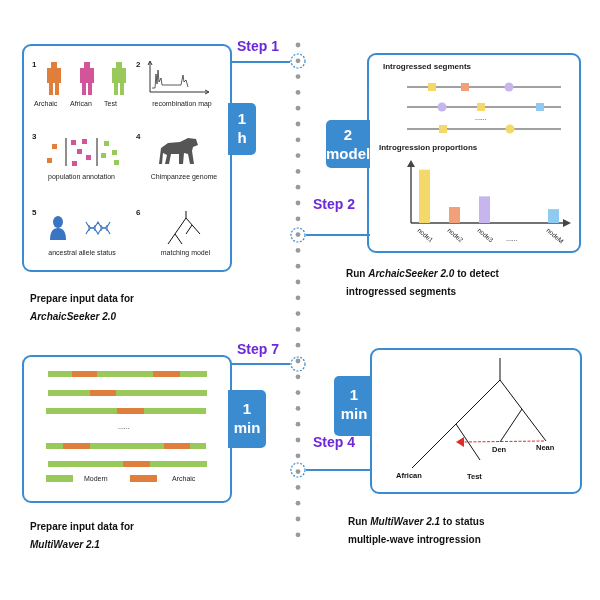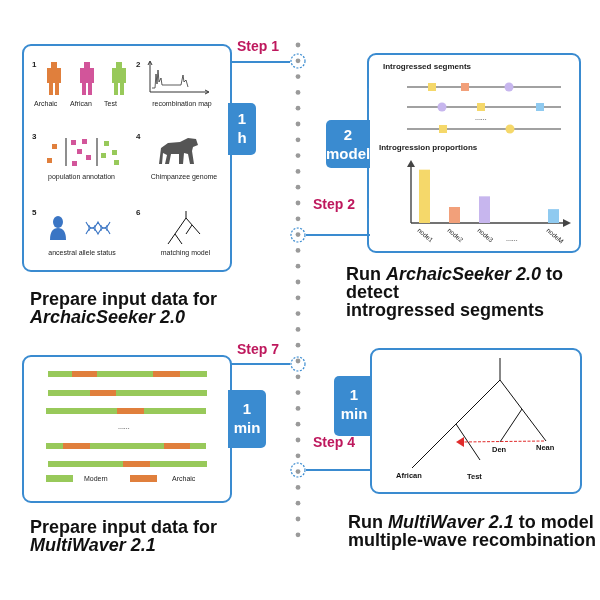--- a/index.html
+++ b/index.html
@@ -2,23 +2,23 @@
 <html><head>
   <meta charset="utf-8">
   <style>
     html, body { margin: 0; padding: 0; background: #ffffff; }
     body { width: 600px; height: 600px; position: relative; overflow: hidden;
            font-family: "Liberation Sans", sans-serif; color: #111; }
     .abs { position: absolute; }
     .panel { position: absolute; border: 2.5px solid #3a8bd0; border-radius: 9px; background: #fff; box-sizing: border-box; }
     .badge { position: absolute; background: #3a8bd0; color: #fff; font-weight: bold; font-size: 15px;
              text-align: center; line-height: 19px; border-radius: 4px; box-sizing: border-box; padding-top: 6px; }
-    .step-label { position: absolute; color: #be185d; font-weight: bold; font-size: 14px; }
+    .step-label { position: absolute; color: #6d28d9; font-weight: bold; font-size: 14px; }
     .connector { position: absolute; height: 2px; background: #3a8bd0; }
-    .caption { position: absolute; font-weight: bold; font-size: 18px; line-height: 18px; color: #111; }
+    .caption { position: absolute; font-weight: bold; font-size: 10px; line-height: 18px; color: #111; }
     .caption i { font-style: italic; }
     .num { position: absolute; font-size: 8px; font-weight: bold; color: #222; }
     .tiny { position: absolute; font-size: 7px; color: #222; white-space: nowrap; text-align: center; }
     .seg-title { position: absolute; font-size: 8px; font-weight: bold; color: #222; white-space: nowrap; }
     svg text { font-family: "Liberation Sans", sans-serif; }
   </style>
 </head>
 <body>
 
 <svg class="abs" style="left:288px;top:35px" width="24" height="525" id="timeline-svg">
@@ -279,15 +279,15 @@
       <text x="120" y="102">Den</text>
       <text x="164" y="100">Nean</text>
     </g>
   </svg>
 </div>
 
 <div class="step-label" style="left:313px;top:434px">Step 4</div>
 <div class="connector" style="left:306px;top:469px;width:66px"></div>
 
 <div class="caption" style="left:348px;top:513px">
-  <div><span>Run </span><i>MultiWaver 2.1</i><span> to model</span></div>
-  <div>multiple-wave recombination</div>
+  <div><span>Run </span><i>MultiWaver 2.1</i><span> to status</span></div>
+  <div>multiple-wave introgression</div>
 </div>
 
 </body></html>

